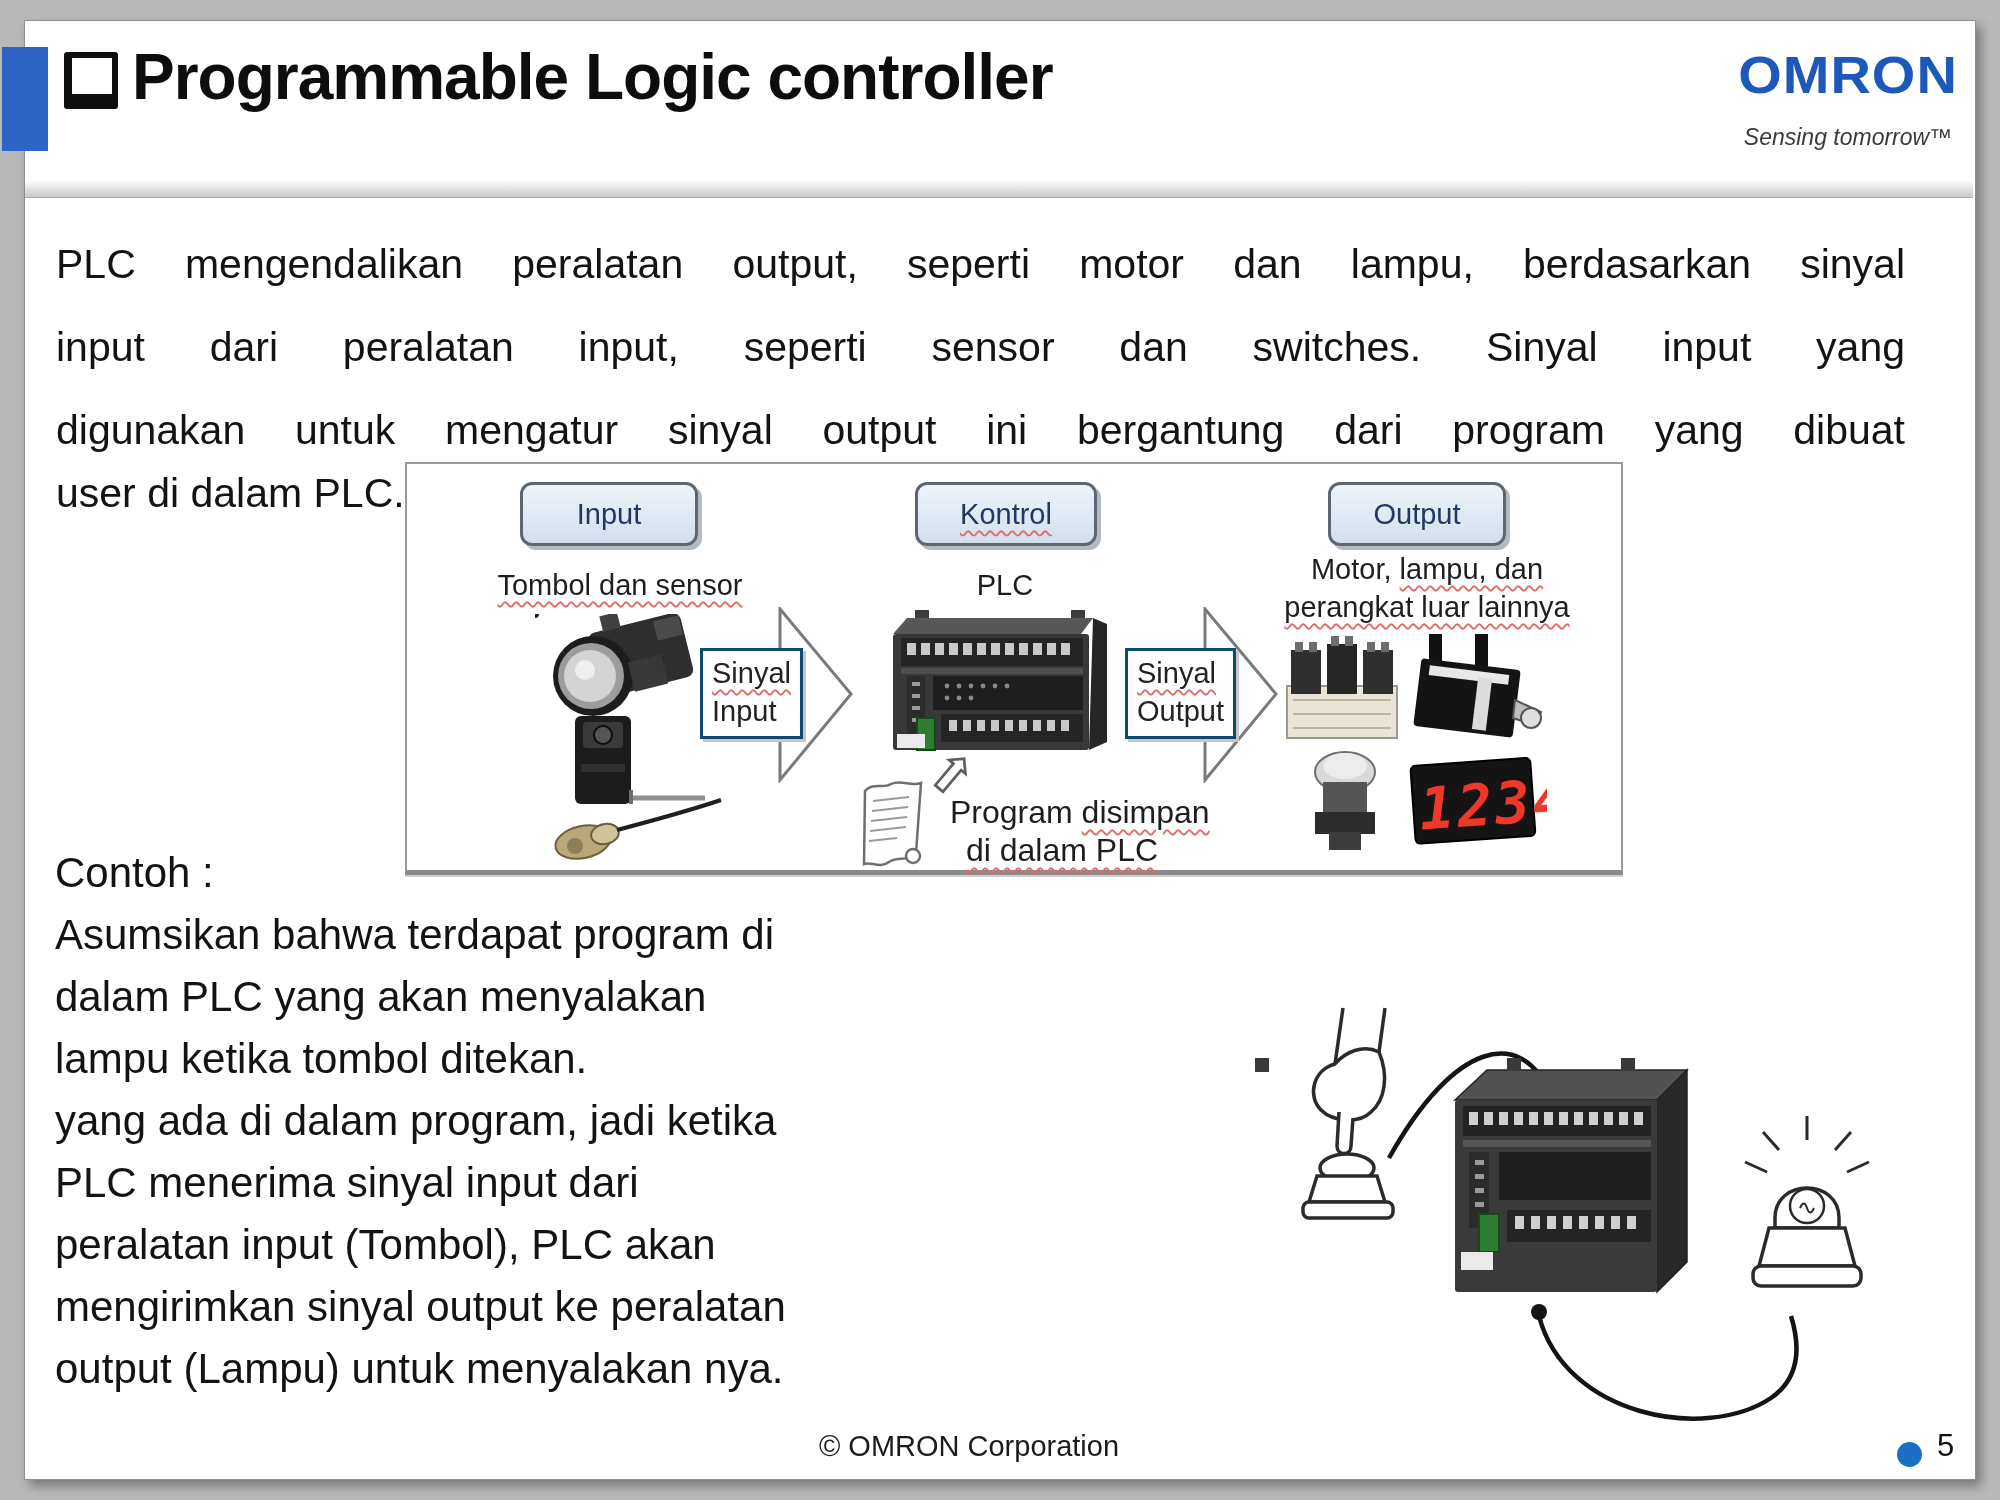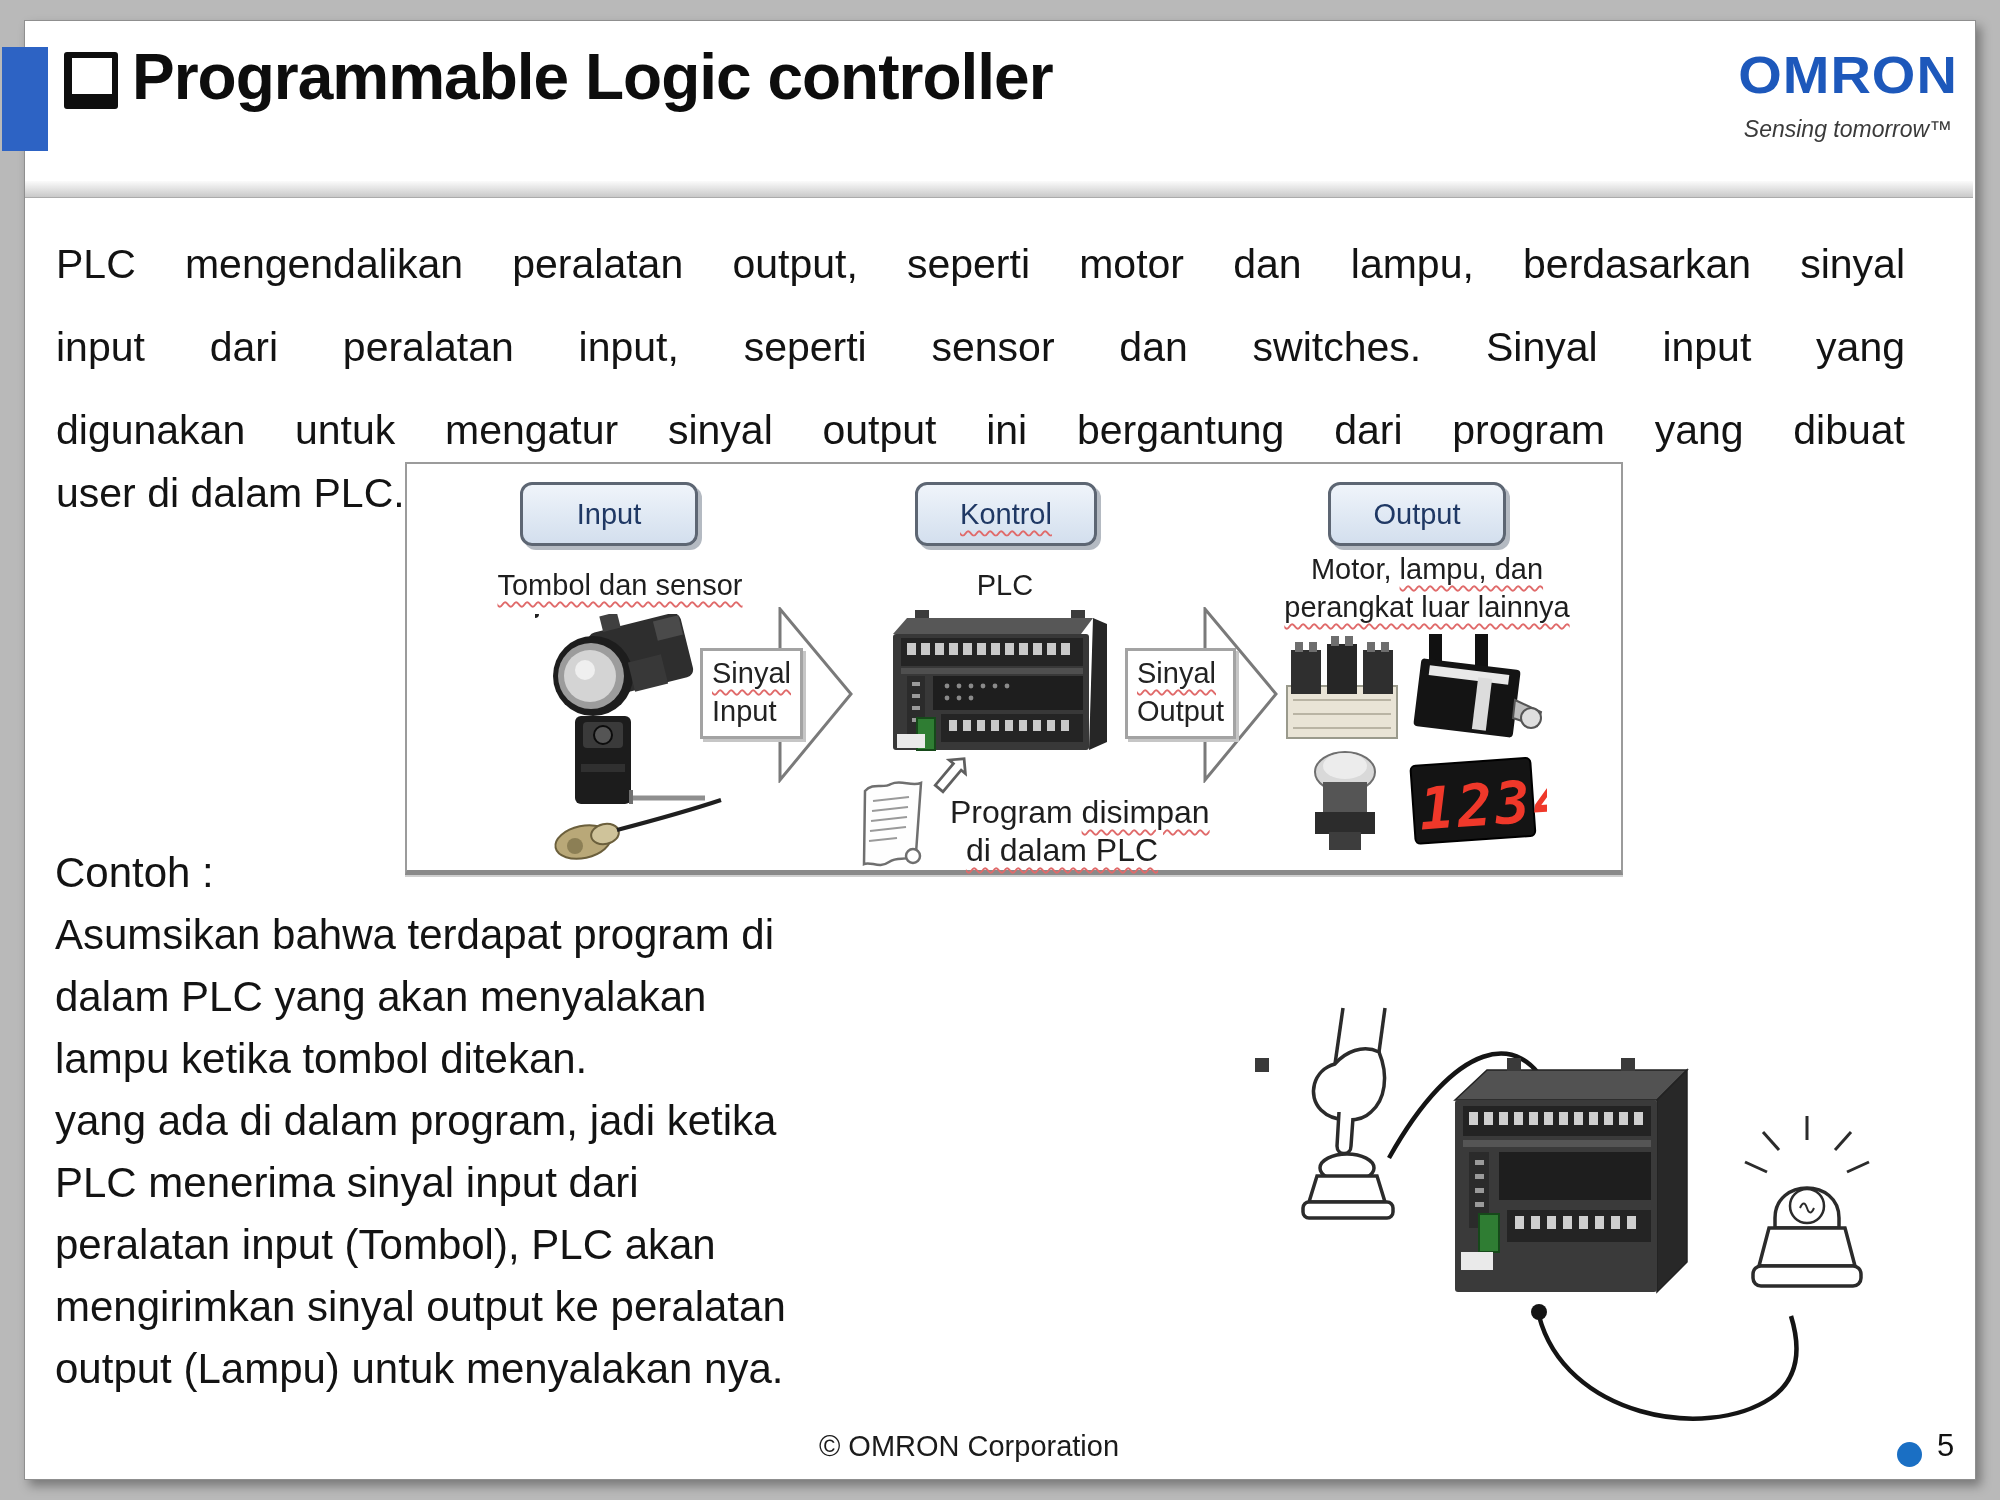--- a/index.html
+++ b/index.html
@@ -23,21 +23,21 @@
   }
   .title-text{
     left:132px;top:40px;font-size:64px;font-weight:bold;color:#0d0d0d;
     letter-spacing:-1px;white-space:nowrap;
   }
   .logo-wrap{left:1730px;top:46px;width:236px;text-align:center;}
   .logo-brand{
     font-size:56px;font-weight:bold;color:var(--omron-blue);
     letter-spacing:1px;transform:scaleY(0.92);line-height:60px;
   }
-  .logo-tagline{font-size:23px;font-style:italic;color:#3a3a3a;margin-top:10px;}
+  .logo-tagline{font-size:23px;font-style:italic;color:#3a3a3a;margin-top:18px;}
   .title-divider{
     left:25px;top:181px;width:1948px;height:16px;
     background:linear-gradient(#fbfbfb,#c9c9c9);border-bottom:1px solid #ababab;
   }
   .intro{left:56px;top:213px;width:1849px;font-size:41px;line-height:63px;color:#131313;}
   .intro .jline{text-align:justify;text-align-last:justify;margin-top:20px;}
   .intro .lline{text-align:left;}
   .example{left:55px;top:842px;font-size:42px;line-height:62px;color:#131313;white-space:nowrap;}
 
   .diagram-box{
@@ -54,21 +54,21 @@
     display:flex;align-items:center;justify-content:center;
     font-size:29px;color:#1f3864;
   }
   .dlabel{position:absolute;font-size:29px;color:#1e1e1e;text-align:center;line-height:38px;}
   .wavy{
     text-decoration-line:underline;text-decoration-style:wavy;
     text-decoration-color:var(--wavy-red);text-decoration-thickness:2px;
     text-underline-offset:6px;
   }
   .sigbox{
-    position:absolute;background:#fff;border:3px solid #a3a3a3;
+    position:absolute;background:#fff;border:3px solid #0c4a6e;
     box-shadow:3px 3px 0 #c6c6c6;
     font-size:29px;line-height:38px;color:#222;padding:3px 9px 6px 9px;
     white-space:nowrap;
   }
   .note-arrow{
     position:absolute;font-size:56px;color:#5f5f5f;
     transform:rotate(40deg);line-height:56px;
   }
   .note-text{position:absolute;font-size:32px;color:#1e1e1e;white-space:nowrap;}
   .footer{left:24px;top:1430px;width:1890px;text-align:center;font-size:29px;color:#1b1b1b;}

